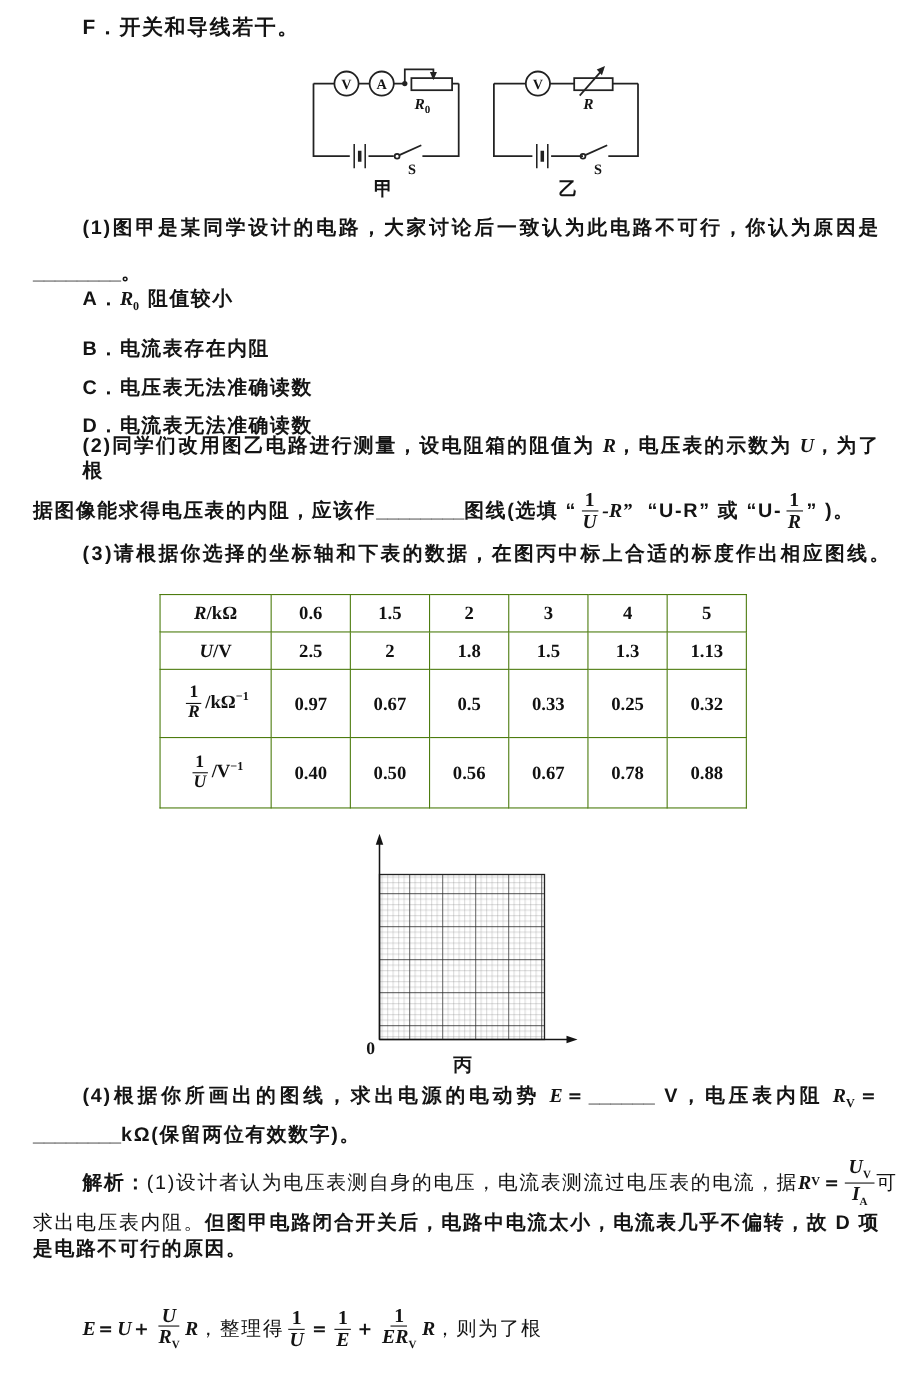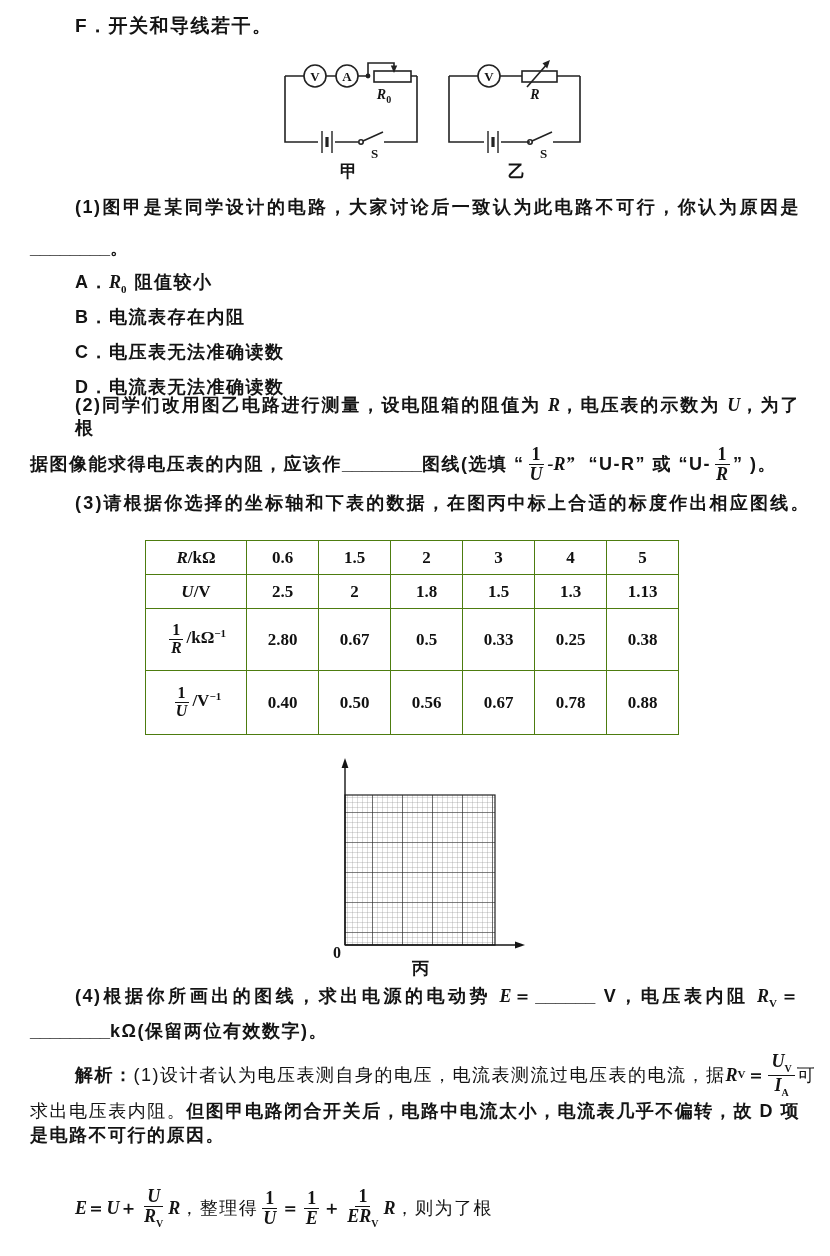--- a/index.html
+++ b/index.html
@@ -77,21 +77,21 @@
   <text class="svg-cjk" x="66" y="122">乙</text>
 </svg>
 
 <div class="abs hline just ind" style="top:196px;">
   <span>(1)图甲是某同学设计的电路，大家讨论后一致认为此电路不可行，你认为原因是</span>
 </div>
 <div class="abs hline" style="top:237px;left:30px;">
   <span class="blank">________</span><span>。</span>
 </div>
 
-<div class="abs hline" style="top:271px;left:75px;text-align:center;">
+<div class="abs hline" style="top:260px;left:75px;text-align:center;">
   <span>A．</span><span class="mvar">R</span><sub>0</sub><span> 阻值较小</span>
 </div>
 <div class="abs hline" style="top:306px;left:75px;">
   <span>B．</span><span>电流表存在内阻</span>
 </div>
 <div class="abs hline" style="top:341px;left:75px;">
   <span>C．</span><span>电压表无法准确读数</span>
 </div>
 <div class="abs hline" style="top:376px;left:75px;">
   <span>D．</span><span>电流表无法准确读数</span>
@@ -140,26 +140,26 @@
     <td>1.8</td>
     <td>1.5</td>
     <td>1.3</td>
     <td>1.13</td>
   </tr>
   <tr class="r3">
     <td class="c0"><span class="frac" style="font-size:16px;">
             <span class="fnum">1</span>
             <span class="fden"><i>R</i></span>
           </span><span>/kΩ</span><sup>−1</sup></td>
-    <td>2.80</td>
+    <td>0.97</td>
     <td>0.67</td>
     <td>0.5</td>
     <td>0.33</td>
     <td>0.25</td>
-    <td>0.38</td>
+    <td>0.32</td>
   </tr>
   <tr class="r4">
     <td class="c0"><span class="frac" style="font-size:16px;">
             <span class="fnum">1</span>
             <span class="fden"><i>U</i></span>
           </span><span>/V</span><sup>−1</sup></td>
     <td>0.40</td>
     <td>0.50</td>
     <td>0.56</td>
     <td>0.67</td>

